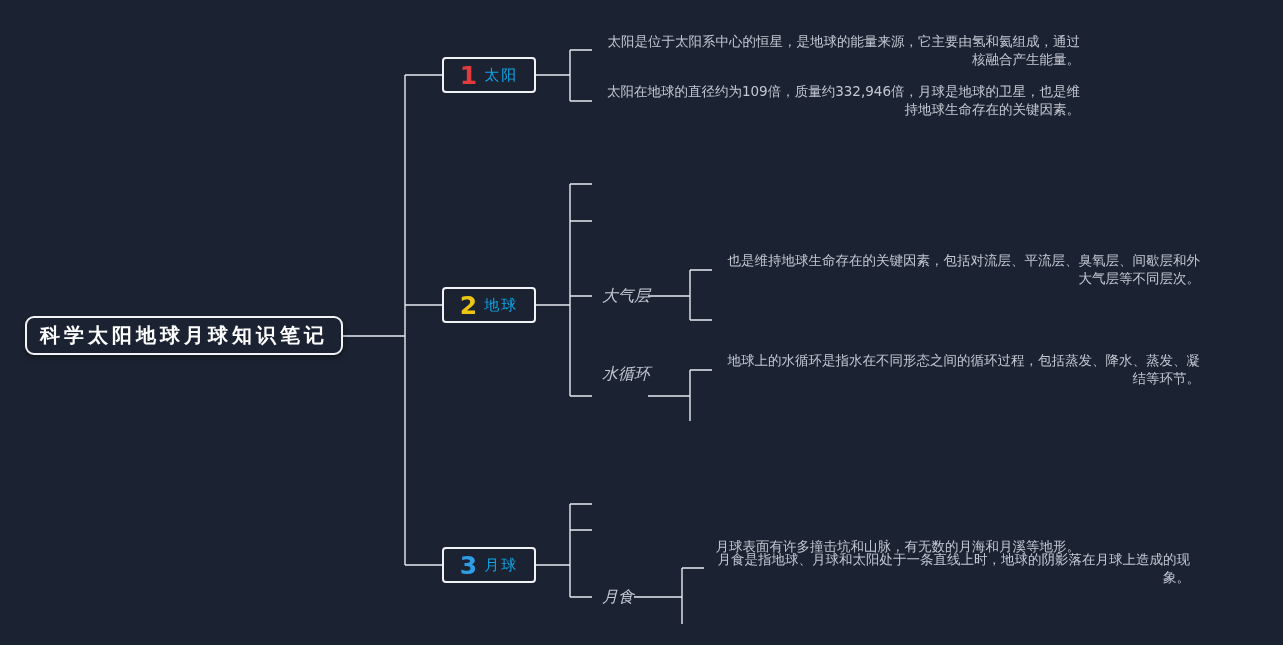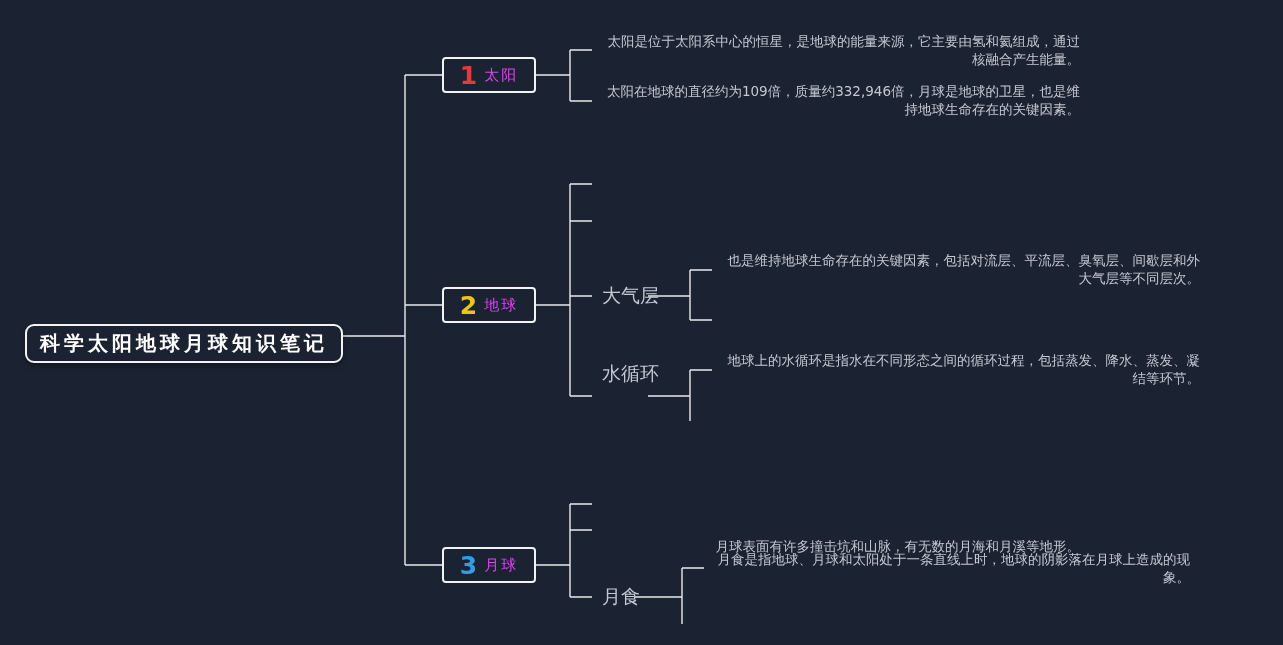--- a/index.html
+++ b/index.html
@@ -9,39 +9,40 @@
   }
   svg.links{position:absolute;left:0;top:0;}
   svg.links path{stroke:#e7eaf0;stroke-width:1.4;fill:none;}
 
   .root-node{
     position:absolute;left:25px;top:316px;width:318px;height:39px;
     border:2px solid #f1f3f7;border-radius:9px;box-sizing:border-box;
     display:flex;align-items:center;justify-content:center;
     background:#1b2231;box-shadow:0 3px 5px rgba(0,0,0,.35);
     color:#ffffff;font-weight:bold;font-size:20px;letter-spacing:4px;
-    white-space:nowrap;cursor:default;margin-top:8px;
+    white-space:nowrap;cursor:default;
   }
 
   .topic-node{
     position:absolute;left:442px;width:94px;height:36px;
     border:2px solid #f1f3f7;border-radius:4px;box-sizing:border-box;
     display:flex;align-items:center;justify-content:center;gap:7px;
     background:#1b2231;cursor:default;
   }
   .topic-num{font-size:25px;font-weight:bold;line-height:1;}
-  .topic-label{font-size:15px;color:#d946ef;letter-spacing:2px;}
+  .topic-label{font-size:15px;color:#0ea5e9;letter-spacing:2px;}
 
   .note{
     position:absolute;width:478px;font-size:13.5px;line-height:17.6px;
     color:#c3c8d3;text-align:right;
   }
   .sub-label{
-    position:absolute;font-size:19px;line-height:17.6px;color:#c3c8d3;
+    position:absolute;font-size:16px;line-height:17.6px;color:#c3c8d3;
     white-space:nowrap;
+    font-style:italic;
   }
 </style>
 </head>
 <body>
 
 <div class="canvas">
 
   <svg class="links" width="1283" height="645" aria-hidden="true">
 
     <path d="M343 336 H405 M405 75 V565 M405 75 H442 M405 305 H442 M405 565 H442"></path>

